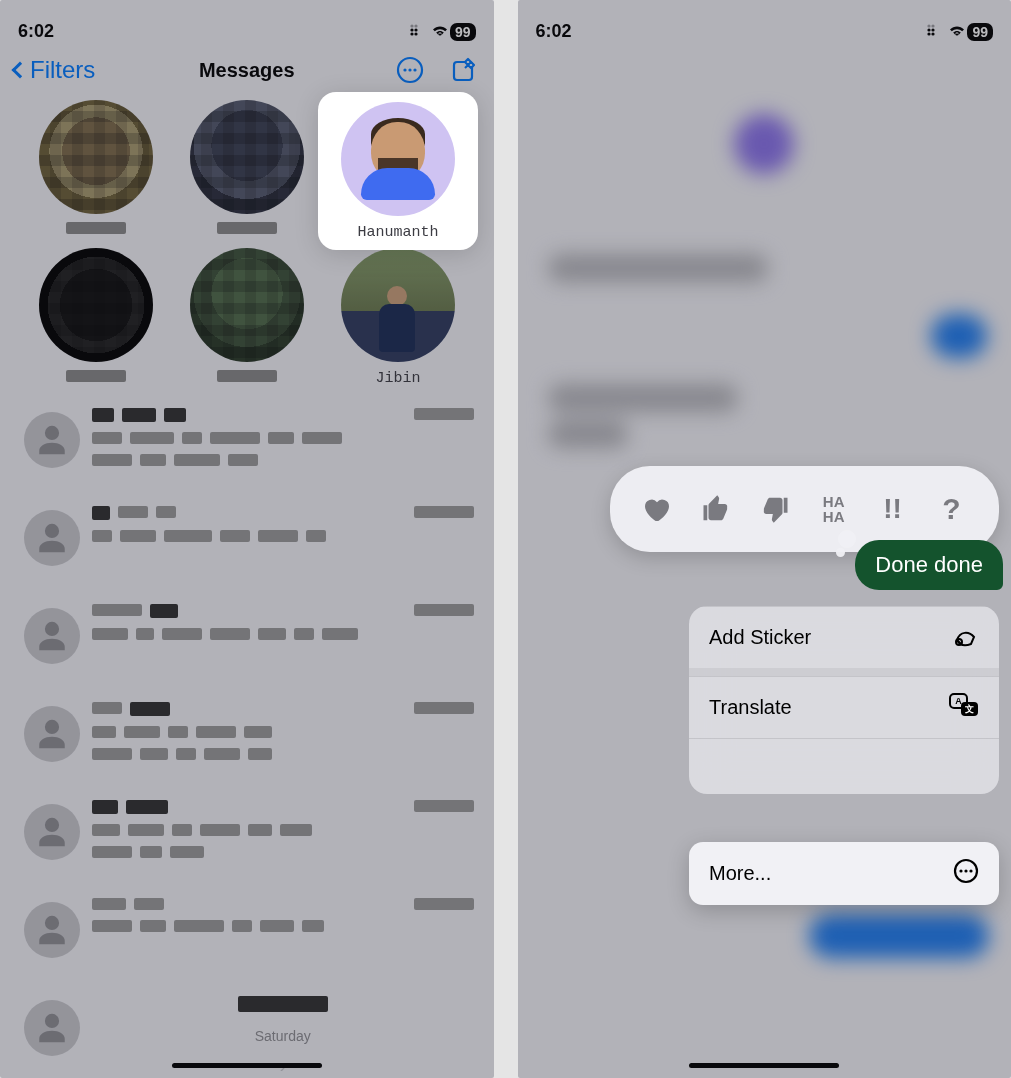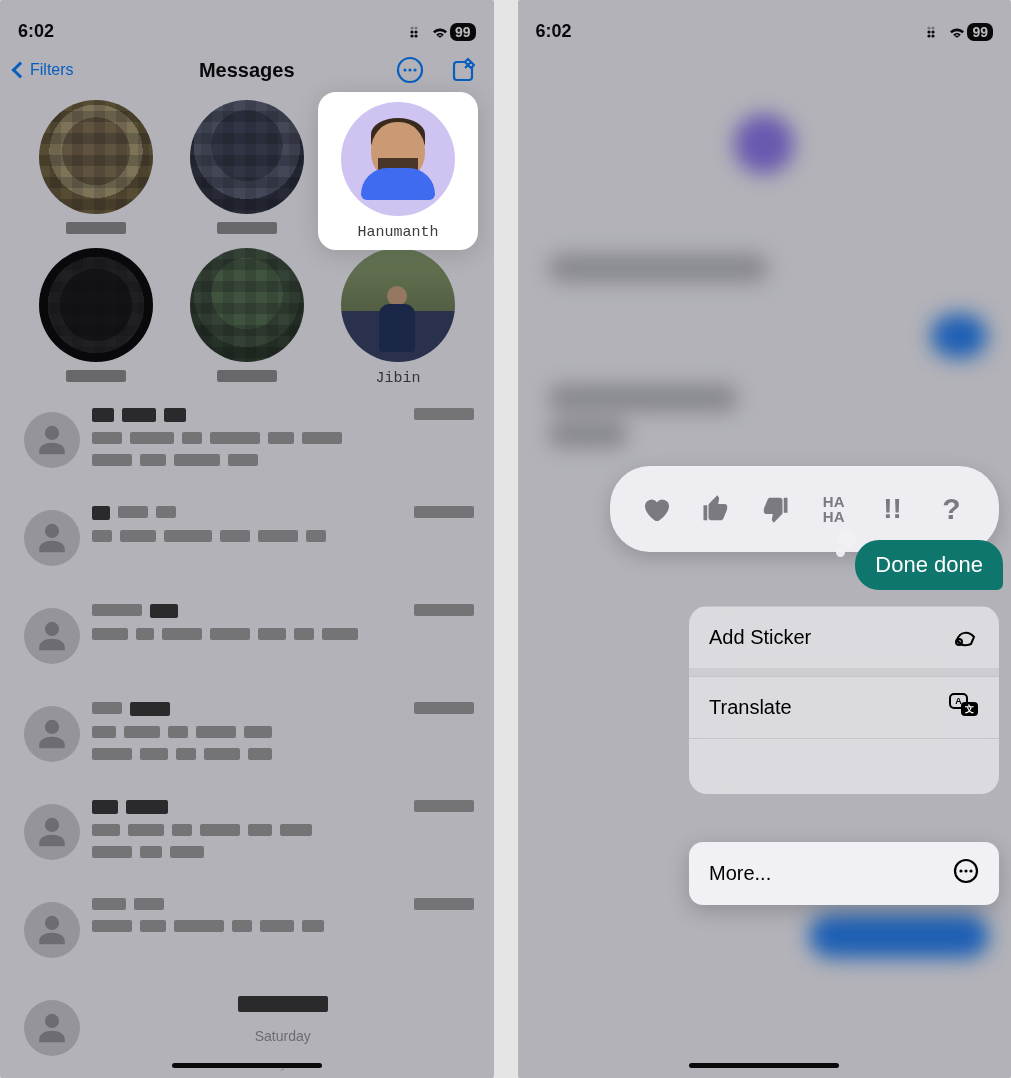--- a/index.html
+++ b/index.html
@@ -10,26 +10,26 @@
     width:1011px; height:1078px;
   }
   .phone {
     width:494px; height:1078px; background:#f2f2f7; position:relative;
     overflow:hidden; border-radius:2px;
   }
   .overlay-dim { position:absolute; inset:0; background:rgba(30,30,40,.30); pointer-events:none; z-index:20; }
   
   .status-bar { height:44px; display:flex; align-items:center; justify-content:space-between;
     padding:19px 18px 0; font-size:18px; font-weight:600; color:#000; }
-  .status-right { display:flex; align-items:center; font-size:15px; }
+  .status-right { display:flex; align-items:flex-start; font-size:15px; }
   .wifi-icon, .cell-icon { display:inline-flex; }
   .battery-pill { background:#000; color:#fff; border-radius:7px; padding:1px 5px; font-size:14px; font-weight:700; }
   
   .nav-bar { height:52px; display:flex; align-items:center; justify-content:space-between; padding:0 14px; }
-  .nav-left { display:flex; align-items:center; color:#007aff; font-size:16px; gap:4px; }
+  .nav-left { display:flex; align-items:center; color:#007aff; font-size:24px; gap:4px; }
   .nav-title { font-size:20px; font-weight:700; color:#000; position:absolute; left:0; right:0; text-align:center; pointer-events:none;}
   .nav-right { display:flex; gap:22px; }
   .icon-btn { width:32px; height:32px; display:flex; align-items:center; justify-content:center; color:#007aff; }
   
   .pinned-grid { display:grid; grid-template-columns:repeat(3,1fr); gap:6px 0; padding:4px 20px 10px; }
   .pinned-cell { display:flex; flex-direction:column; align-items:center; gap:8px; }
   .avatar-lg { width:114px; height:114px; border-radius:50%; background:#c0c0c0; }
   .pinned-name { font-size:15px; color:#3c3c43; text-align:center; height:18px;font-family:Liberation Mono, monospace; }
   
   .pinned-highlight { background:#fff; border-radius:18px; padding:10px 0 8px; margin:-8px -4px;
@@ -91,21 +91,21 @@
     background:rgba(240,240,244,.95); border-radius:40px; height:86px;
     display:flex; align-items:center; justify-content:space-around; padding:8px 18px;
     box-shadow:0 6px 20px rgba(0,0,0,.18);}
   .tapback { width:40px; height:40px; display:flex; align-items:center; justify-content:center;
     font-size:30px; color:#7a7a80; font-weight:700;}
   .tapback-tail{position:absolute;z-index:35;top:530px;right:155px;width:18px;height:18px;border-radius:50%;background:rgba(240,240,244,.95);}
   .tapback-tail2{position:absolute;z-index:35;top:548px;right:166px;width:9px;height:9px;border-radius:50%;background:rgba(240,240,244,.95);}
 
   
   .focus-bubble{ position:absolute; z-index:35; top:540px; right:8px;
-    background:#0f766e; color:#fff; font-size:22px; padding:12px 20px;
+    background:#14532d; color:#fff; font-size:22px; padding:12px 20px;
     border-radius:24px; border-bottom-right-radius:6px;}
 
   
   .ctx-menu { position:absolute; z-index:35; right:12px; top:606px; width:310px;
     background:rgba(230,230,235,.78); backdrop-filter:blur(20px);
     border-radius:18px; overflow:hidden; }
   .ctx-item { display:flex; align-items:center; justify-content:space-between;
     padding:16px 20px; font-size:20px; color:#000;}
   .ctx-sep { height:1px; background:rgba(0,0,0,.10);}
   .ctx-gap { height:8px; background:rgba(0,0,0,.06);}

